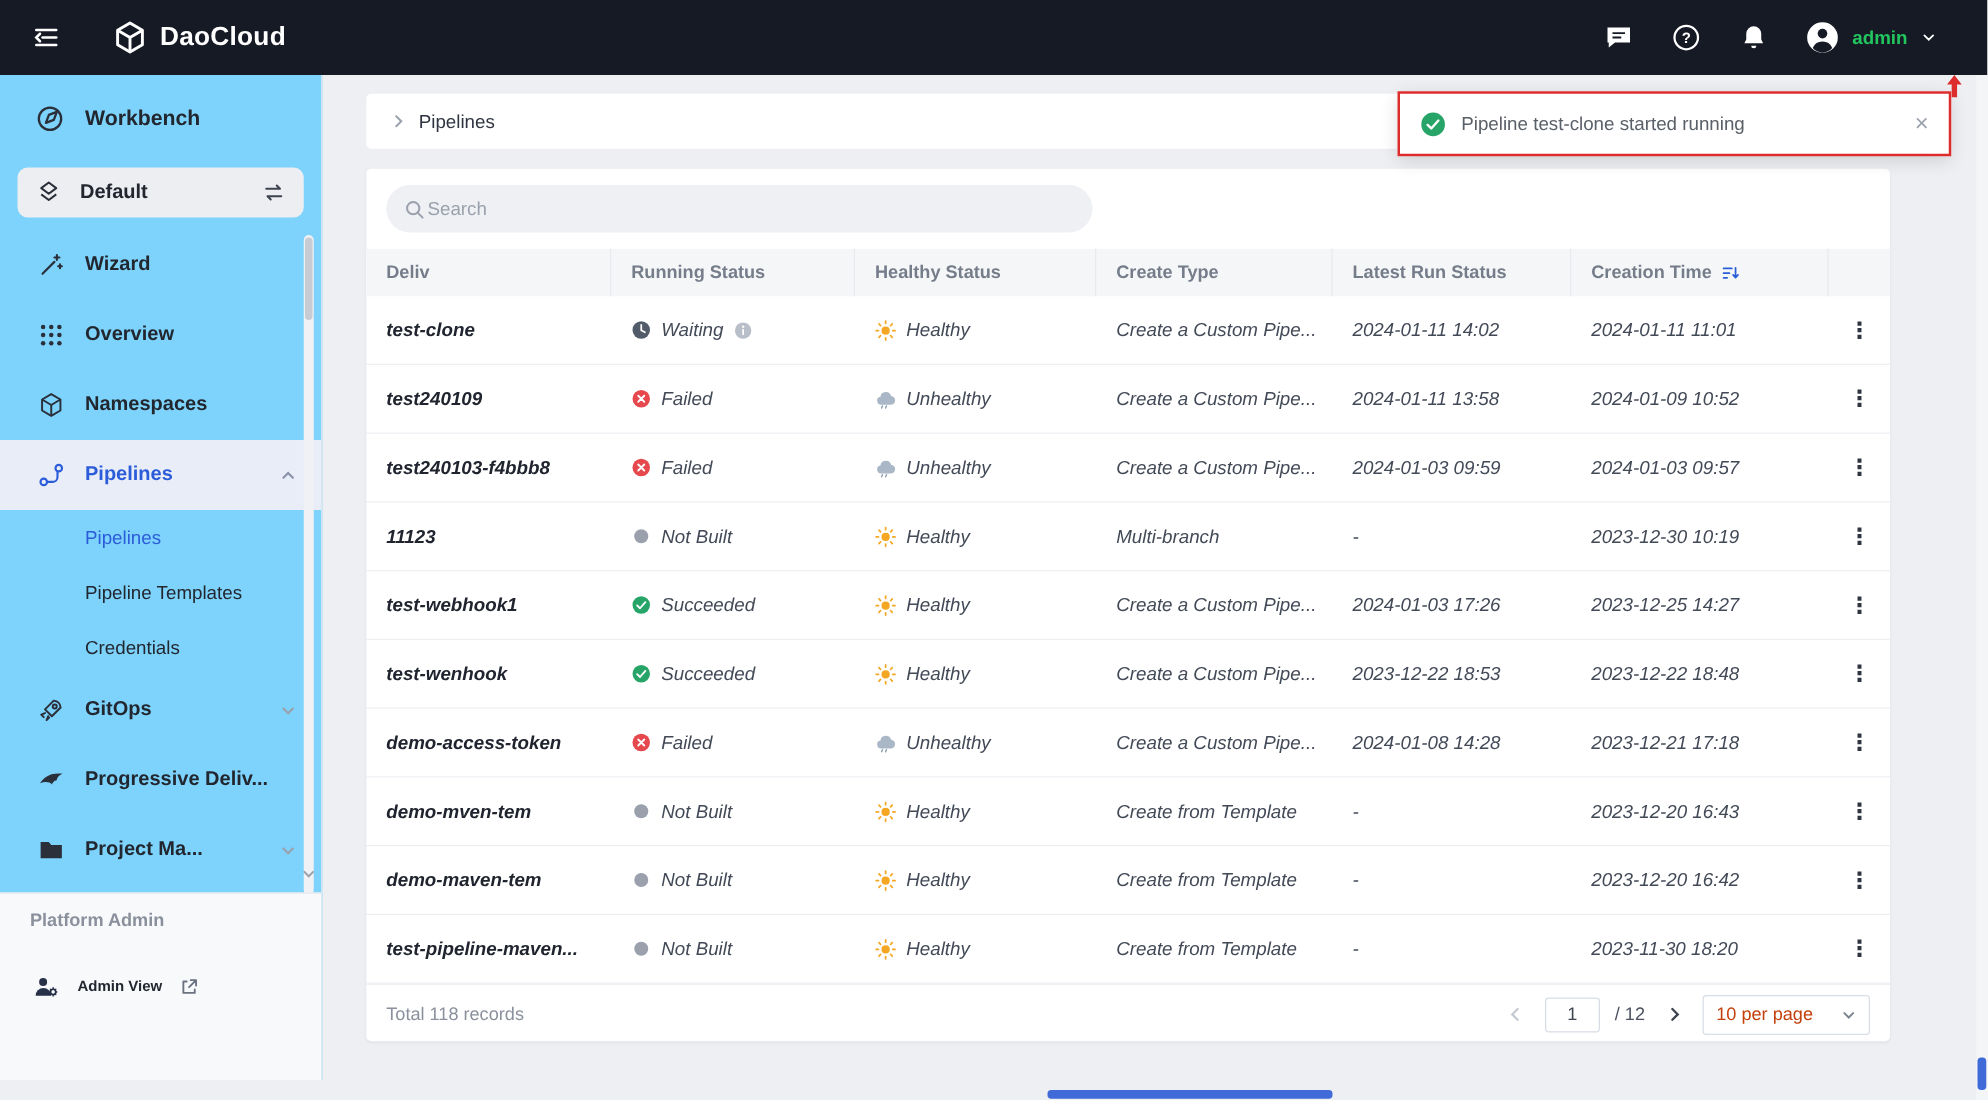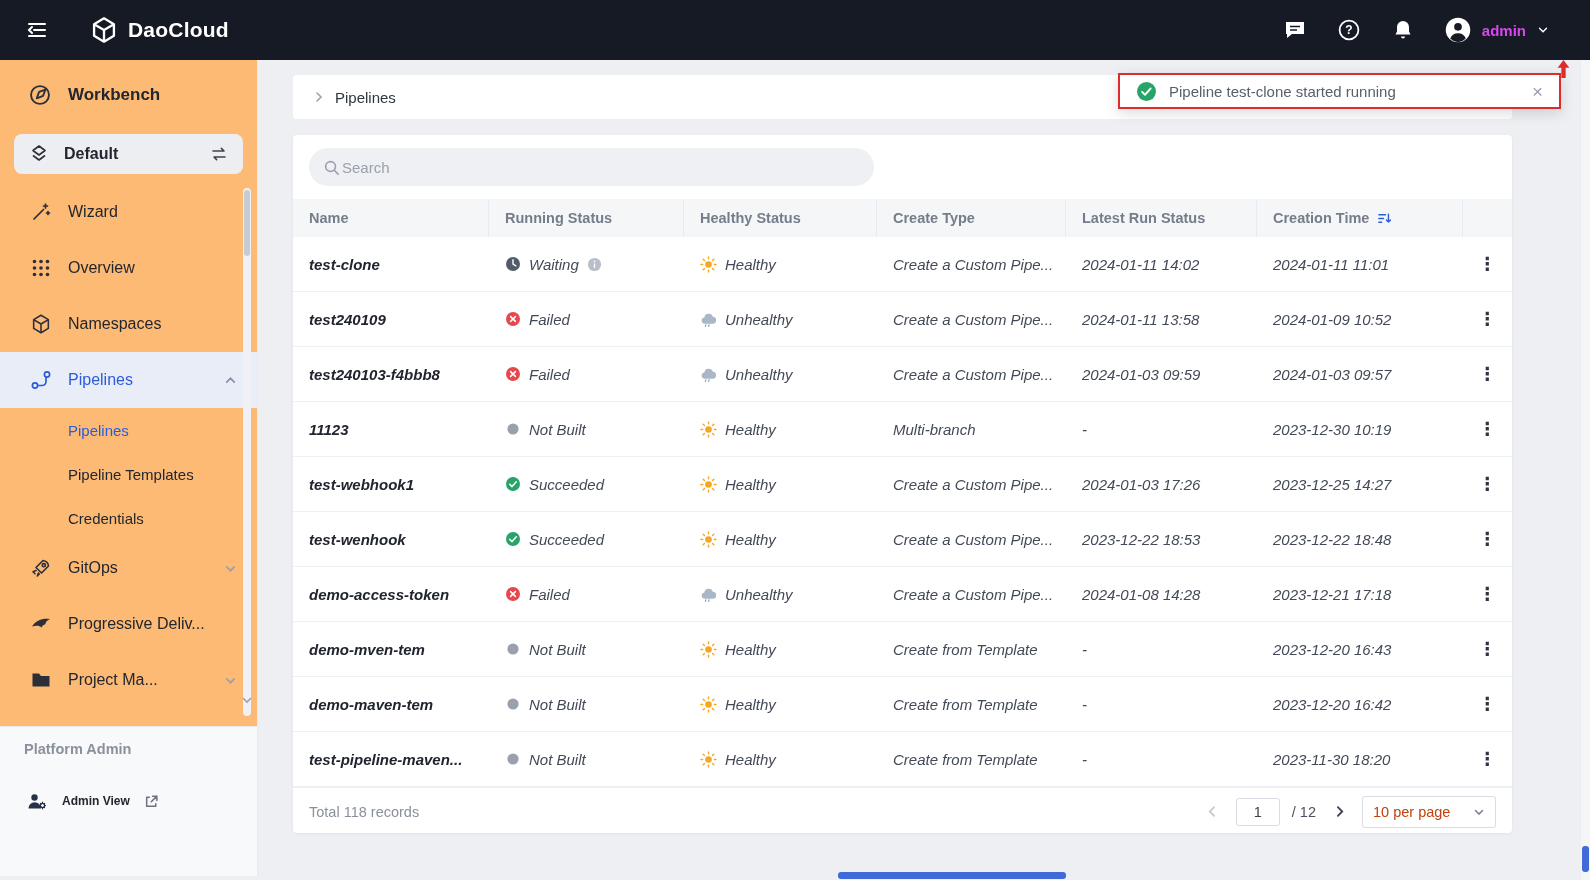--- a/index.html
+++ b/index.html
@@ -7,28 +7,28 @@
   body { font-family:"Liberation Sans","DejaVu Sans",sans-serif; background:#edeff3; color:#2f3540; position:relative; }
 
   
   .topbar { position:absolute; top:0; left:0; width:1590px; height:60px; background:#161a24; display:flex; align-items:center; padding:0 40px 0 24px; z-index:30; }
   .collapse-btn { width:26px; height:26px; display:flex; align-items:center; justify-content:center; cursor:pointer; }
   .brand { display:flex; align-items:center; gap:10px; margin-left:40px; }
   .brand-name { color:#fff; font-size:21px; font-weight:bold; letter-spacing:.2px; }
   .topbar-right { margin-left:auto; display:flex; align-items:center; gap:28px; }
   .tb-icon { width:26px; height:26px; display:flex; align-items:center; justify-content:center; cursor:pointer; }
   .user-wrap { display:flex; align-items:center; gap:10px; cursor:pointer; }
-  .user-name { color:#d946ef; font-size:15px; font-weight:bold; }
+  .user-name { color:#22c55e; font-size:15px; font-weight:bold; }
 
   
-  .sidebar { position:absolute; top:60px; left:0; width:258px; bottom:4px; background:#fdba74; border-right:1px solid #e8eaee; z-index:20; }
+  .sidebar { position:absolute; top:60px; left:0; width:258px; bottom:16px; background:#7dd3fc; border-right:1px solid #e8eaee; z-index:20; }
   .sb-head { height:70px; display:flex; align-items:center; padding:0 20px 0 28px; gap:16px; font-size:17px; font-weight:bold; color:#22262e; }
   .ws-pill { margin:4px 14px 10px; height:40px; background:#eceef2; border-radius:8px; display:flex; align-items:center; padding:0 14px; gap:14px; font-size:16px; font-weight:bold; color:#22262e; cursor:pointer; }
   .ws-swap { margin-left:auto; display:flex; }
-  .nav-item { height:56px; display:flex; align-items:center; padding:0 20px 0 30px; gap:16px; font-size:16px; font-weight:400; color:#22262e; cursor:pointer; }
+  .nav-item { height:56px; display:flex; align-items:center; padding:0 20px 0 30px; gap:16px; font-size:16px; font-weight:700; color:#22262e; cursor:pointer; }
   .nav-item .chev { margin-left:auto; display:flex; }
   .nav-item.active { background:#e9edf8; color:#2b5cd9; }
   .sub-item { height:44px; display:flex; align-items:center; padding-left:68px; font-size:15px; color:#22262e; cursor:pointer; }
   .sub-item.active { color:#2b5cd9; }
   .sb-bottom { position:absolute; left:0; right:0; bottom:0; border-top:1px solid #e6e8ec; background:#f8f9fb; padding-top:14px; height:150px; }
   .sb-section { padding:0 0 6px 24px; font-size:14.5px; font-weight:600; color:#8a909c; }
   .admin-row { height:56px; display:flex; align-items:center; padding:0 20px 0 26px; gap:14px; font-size:12px; font-weight:bold; color:#22262e; cursor:pointer; margin-top:10px; }
   .sb-scroll-track { position:absolute; right:6px; top:128px; width:8px; height:528px; background:#f0f1f4; border-radius:4px; }
   .sb-scroll-thumb { position:absolute; top:2px; left:1px; width:6px; height:66px; background:#c7ccd4; border-radius:3px; }
   .sb-scroll-arrow { position:absolute; right:4px; top:632px; }
@@ -58,21 +58,21 @@
   .kebab { font-size:18px; font-weight:bold; color:#2f3540; cursor:pointer; padding:2px 6px; }
 
   .tfoot { display:flex; align-items:center; height:48px; padding:0 16px; border-top:1px solid #eef0f3; color:#8a909c; font-size:14.5px; }
   .pager { margin-left:auto; display:flex; align-items:center; gap:12px; }
   .pg-chev { width:22px; height:22px; display:flex; align-items:center; justify-content:center; cursor:pointer; }
   .pg-input { width:44px; height:28px; border:1px solid #d8dde5; border-radius:3px; text-align:center; font-size:14.5px; color:#3c434f; outline:none; font-family:inherit; }
   .pg-count { color:#4a5160; }
   .per-page { width:134px; height:32px; border:1px solid #d8dde5; border-radius:3px; display:flex; align-items:center; justify-content:space-between; padding:0 10px; color:#c2410c; cursor:pointer; background:#fff; }
 
   
-  .toast { position:absolute; top:73px; left:1118px; width:443px; height:36px; background:#fff; border:2px solid #dd2c2c; box-shadow:0 4px 14px rgba(0,0,0,.14); display:flex; align-items:center; gap:12px; padding:0 16px; z-index:50; }
+  .toast { position:absolute; top:73px; left:1118px; width:443px; height:52px; background:#fff; border:2px solid #dd2c2c; box-shadow:0 4px 14px rgba(0,0,0,.14); display:flex; align-items:center; gap:12px; padding:0 16px; z-index:50; }
   .toast-msg { font-size:15px; color:#5a6068; }
   .toast-close { margin-left:auto; font-size:19px; color:#9aa1ad; cursor:pointer; line-height:1; }
   .red-arrow { position:absolute; top:60px; right:20px; z-index:51; }
 
   
   .v-track { position:absolute; right:0; top:60px; bottom:0; width:9px; background:#f4f5f7; z-index:40; }
   .v-thumb { position:absolute; bottom:8px; left:1px; width:7px; height:26px; background:#3f6ad8; border-radius:3px; }
   .h-thumb { position:absolute; bottom:1px; left:838px; width:228px; height:7px; background:#3f6ad8; border-radius:3px; z-index:40; }
 </style>
 </head>
@@ -280,21 +280,21 @@
       <div class="search">
         <svg width="17" height="17" viewBox="0 0 18 18" fill="none" stroke="#9aa1ad" stroke-width="1.7" stroke-linecap="round">
             <circle cx="8" cy="8" r="5.2"></circle>
             <line x1="12.2" y1="12.2" x2="16" y2="16"></line>
           </svg>
         <input type="text" placeholder="Search" style="">
       </div>
     </div>
 
     <div class="thead grid-cols">
-      <div class="th">Name</div>
+      <div class="th">Deliv</div>
       <div class="th">Running Status</div>
       <div class="th">Healthy Status</div>
       <div class="th">Create Type</div>
       <div class="th">Latest Run Status</div>
       <div class="th">
         <span>Creation Time</span>
         <svg width="15" height="15" viewBox="0 0 16 16" fill="none" stroke="#2b5cd9" stroke-width="1.5" stroke-linecap="round">
             <line x1="2" y1="4" x2="9" y2="4"></line>
             <line x1="2" y1="8" x2="7" y2="8"></line>
             <line x1="2" y1="12" x2="5" y2="12"></line>

